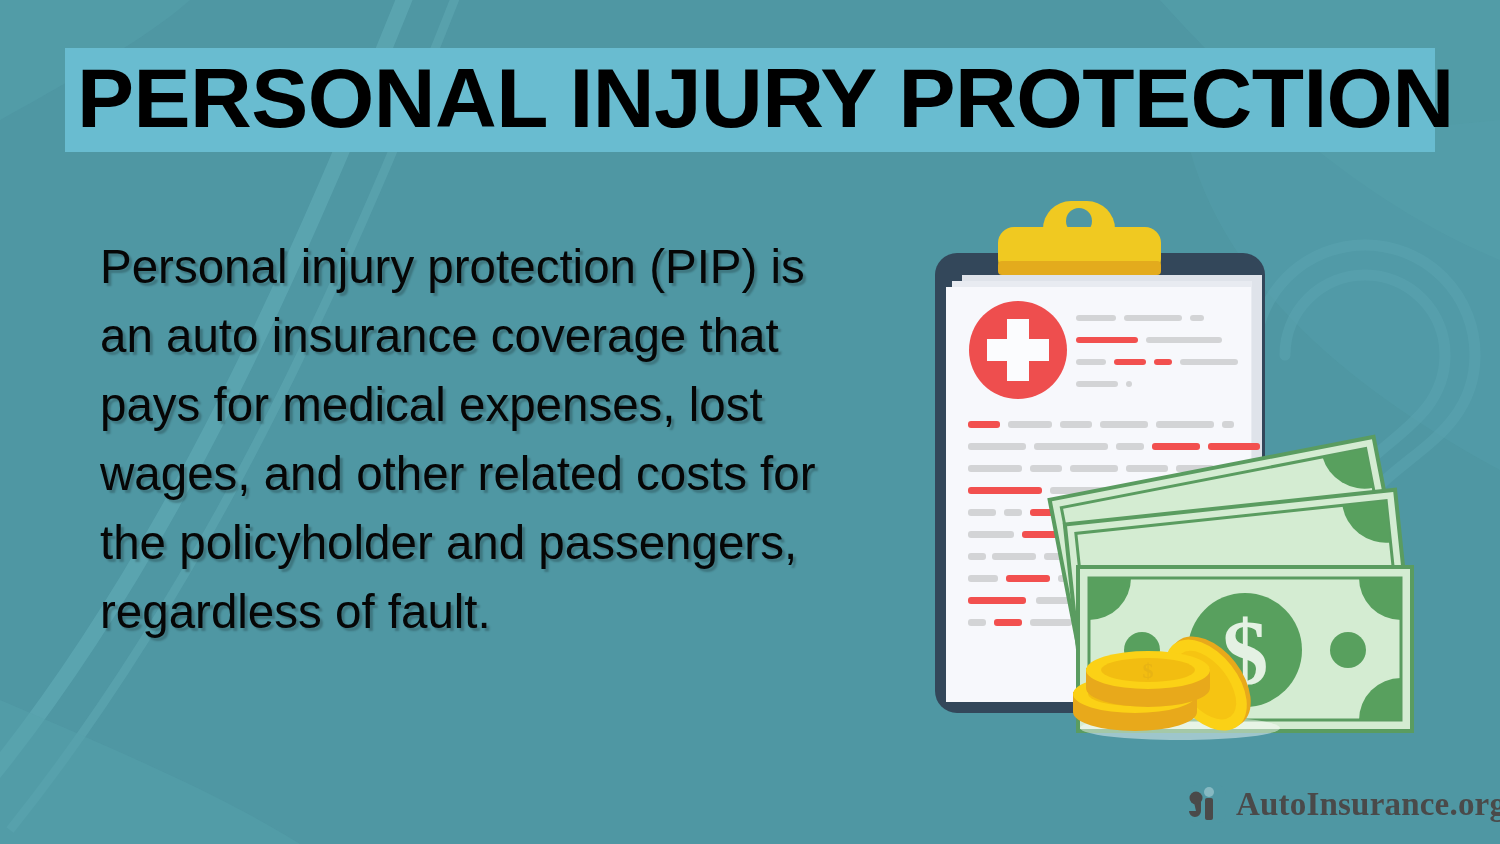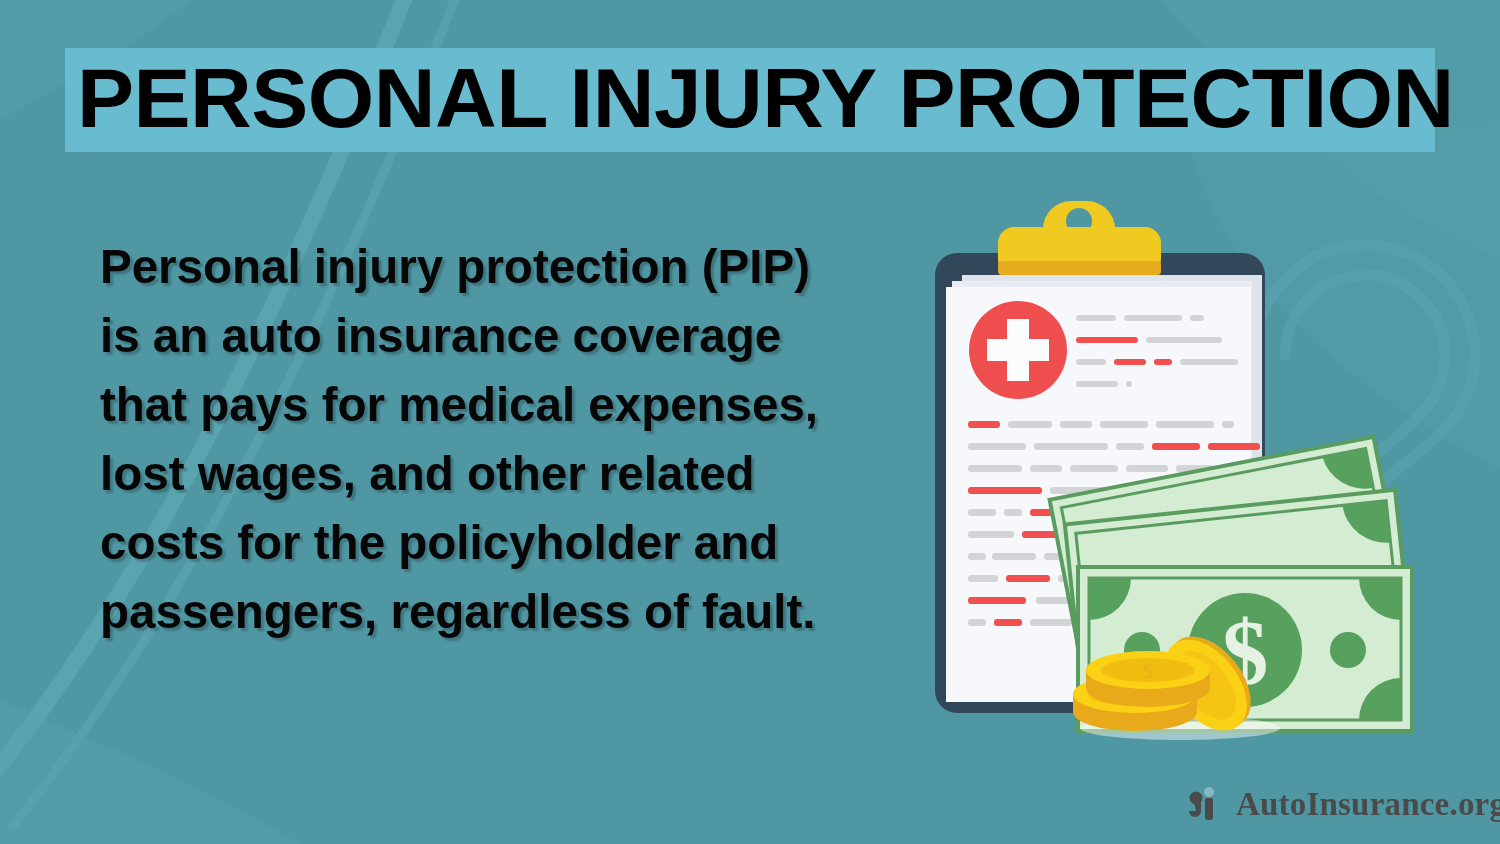--- a/index.html
+++ b/index.html
@@ -30,21 +30,21 @@
     color:#000;
     transform:scaleX(1.03);
     transform-origin:left center;
     white-space:nowrap;
   }
 
   
   #body-copy{
     position:absolute; left:100px; top:232px; width:720px;
     font-family:"Liberation Sans Narrow","Liberation Sans",sans-serif;
-    font-weight:bold;
+    font-weight:normal;
     font-size:47.5px;
     line-height:69px;
     color:#060606;
     text-shadow:3px 3px 2px rgba(0,0,0,0.22);
     letter-spacing:0px;
   }
 
   
   #illustration{ position:absolute; left:880px; top:195px; width:620px; height:560px; }
 

